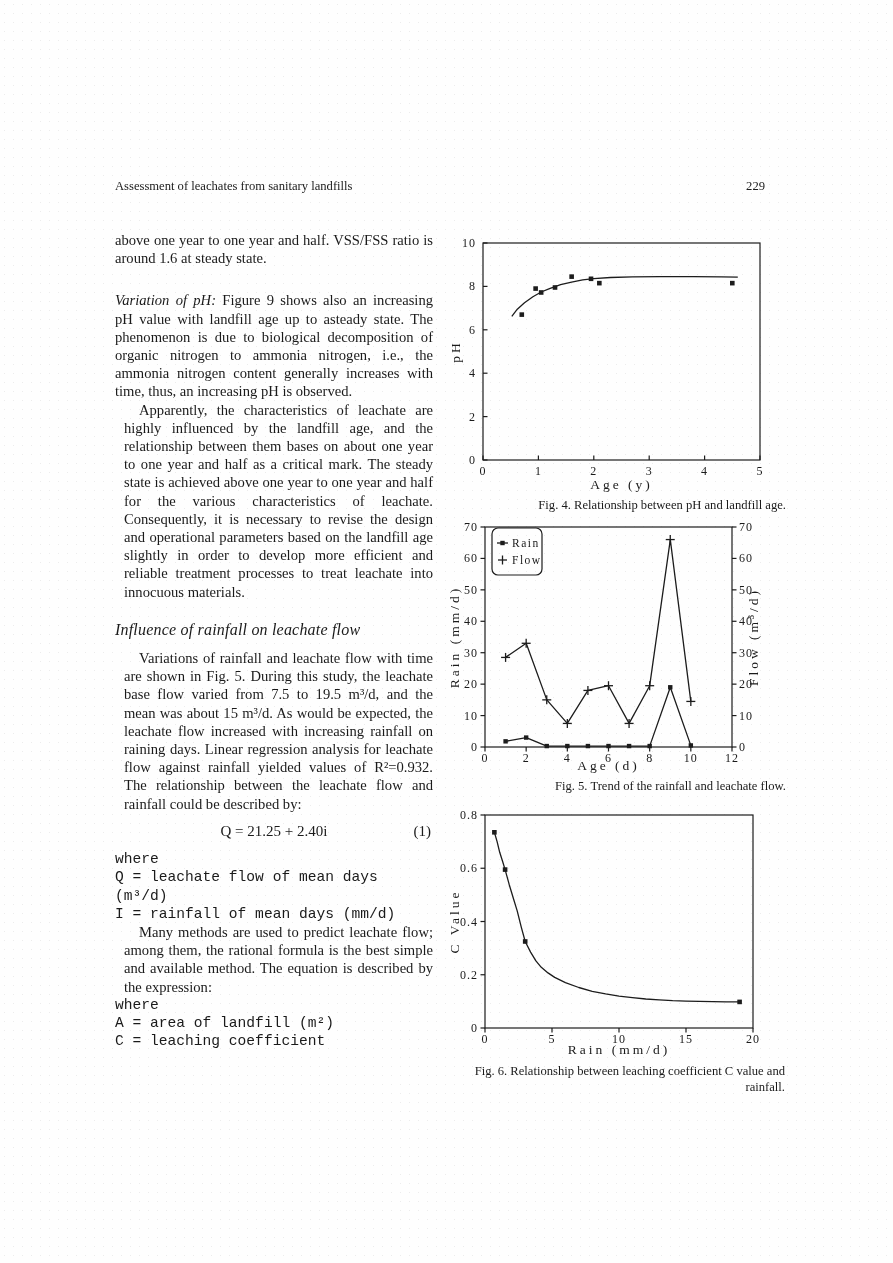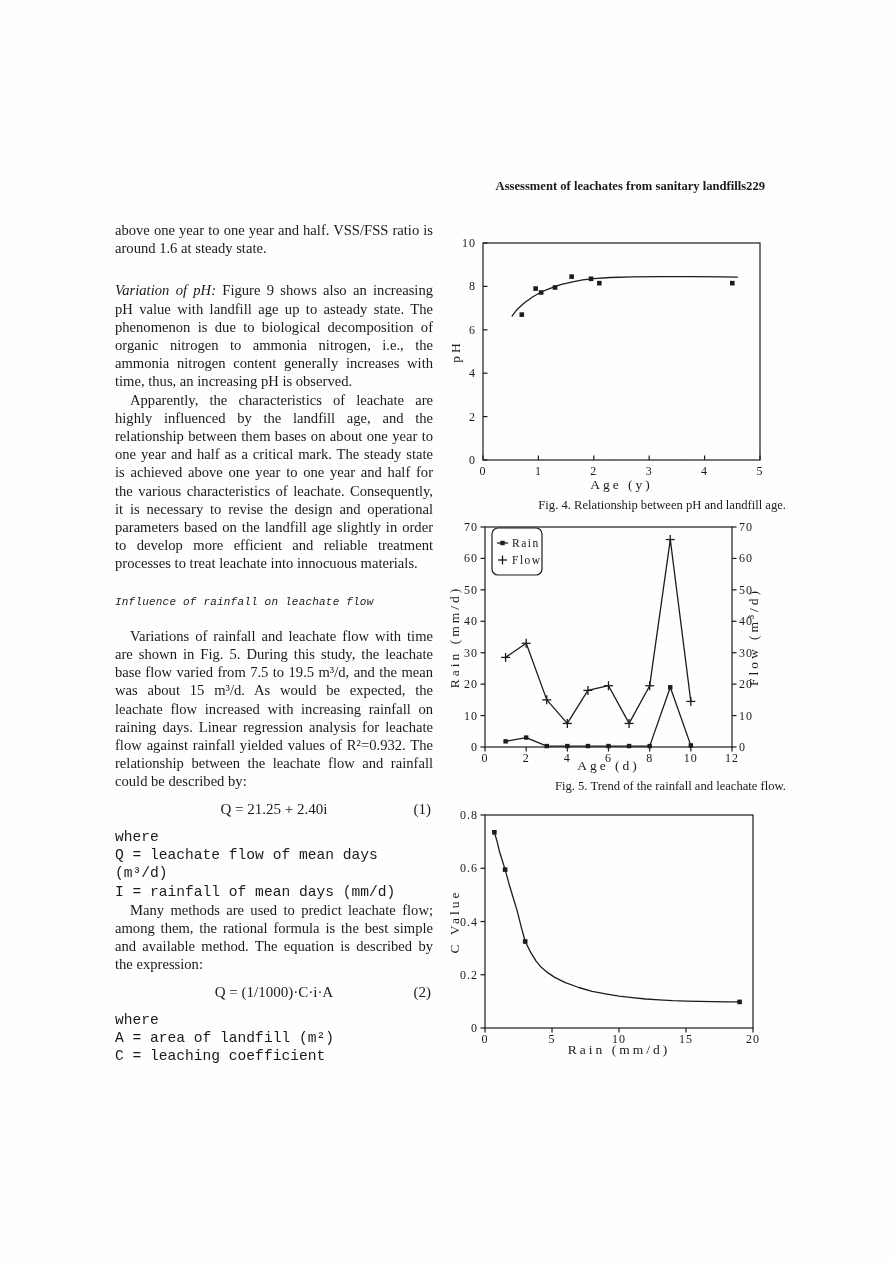--- a/index.html
+++ b/index.html
@@ -8,37 +8,36 @@
     width:893px;height:1263px;
     background-color:#fefefe;
     background-image:radial-gradient(#ececec 0.7px, transparent 0.9px);
     background-size:9px 9px;
     font-family:"Liberation Serif", serif;
     color:#1a1a1a;
     overflow:hidden;
   }
   .running-header{
     position:absolute;left:115px;top:179px;width:650px;
-    display:flex;justify-content:flex-end;align-items:baseline;
+    display:flex;justify-content:space-between;align-items:baseline;
     font-size:12.6px;
-    font-weight:bold;
   }
   .left-col{
-    position:absolute;left:115px;top:221px;width:318px;
+    position:absolute;left:115px;top:231px;width:318px;
     font-size:14.6px;line-height:18.2px;
   }
   .left-col p{margin:0;text-align:justify;}
-  .left-col p.indent{text-indent:15px;}
+  .left-col p.indent{text-indent:15px;margin-left:9px;}
   .p-ph{margin-top:24px !important;}
   .p-ph em{font-style:italic;}
   .section-heading{
-    margin:20px 0 16px 0;
-    font-family:Liberation Mono, monospace;
+    margin:20px 0 10px 0;
+    font-family:Liberation Serif, serif;
     font-style:italic;font-weight:400;
-    font-size:11px;letter-spacing:0.2px;
+    font-size:16px;letter-spacing:0.2px;
   }
   .equation{
     position:relative;margin:9px 0 10px 0;
     text-align:center;font-size:15px;
   }
   .equation .eq-num{position:absolute;right:2px;}
   .where-block div{line-height:18.2px;font-family:Liberation Mono, monospace;}
   .right-col{
     position:absolute;left:450px;top:230px;width:340px;height:890px;
   }
@@ -89,24 +88,20 @@
     </div>
 
     <div class="where-block">
       <div>where</div>
       <div>Q = leachate flow of mean days (m³/d)</div>
       <div>I  = rainfall of mean days (mm/d)</div>
     </div>
 
     <p class="indent">Many methods are used to predict leachate flow; among them, the rational formula is the best simple and available method. The equation is described by the expression:</p>
 
-    <div class="equation">
-      <span class="eq-expr">Q = (1/1000)·C·i·A</span>
-      <span class="eq-num">(2)</span>
-    </div>
 
     <div class="where-block">
       <div>where</div>
       <div>A = area of landfill (m²)</div>
       <div>C = leaching coefficient</div>
     </div>
 
   </section>
 
   <section class="right-col">
@@ -266,14 +261,15 @@
         <line x1="35" y1="7" x2="30.5" y2="7" class="axis"></line>
         <text x="28" y="11" class="tick" text-anchor="end">0.8</text>
         <text x="169" y="246" class="axis-label" text-anchor="middle">Rain (mm/d)</text>
         <text x="9" y="113.5" class="axis-label" text-anchor="middle" transform="rotate(-90 9 113.5)">C Value</text>
         <polyline points="44.4,24.3 47.1,33.6 49.7,44.3 52.4,52.8 55.1,61.6 59.1,76.2 63.1,89.5 67.2,102.9 71.2,118.8 75.2,133.5 80.6,144.1 85.9,152.9 91.3,159.3 98.0,164.9 104.7,169.4 115.4,174.7 128.8,179.5 142.2,183.3 155.6,185.9 169.0,188.1 182.4,189.6 195.8,191.0 209.2,191.8 222.6,192.6 236.0,193.1 249.4,193.4 262.8,193.6 276.2,193.9 289.6,193.9" class="series-line"></polyline>
         <rect x="42.08" y="22.006250000000005" width="4.6" height="4.6" class="marker"></rect>
         <rect x="52.8" y="59.281250000000014" width="4.6" height="4.6" class="marker"></rect>
         <rect x="72.89999999999999" y="131.16875" width="4.6" height="4.6" class="marker"></rect>
         <rect x="287.3" y="191.6075" width="4.6" height="4.6" class="marker"></rect>
       </svg>
+    <div class="caption cap6">Fig. 6. Relationship between leaching coefficient C value and rainfall.</div>
   </section>
 </div>
 
 </body></html>

